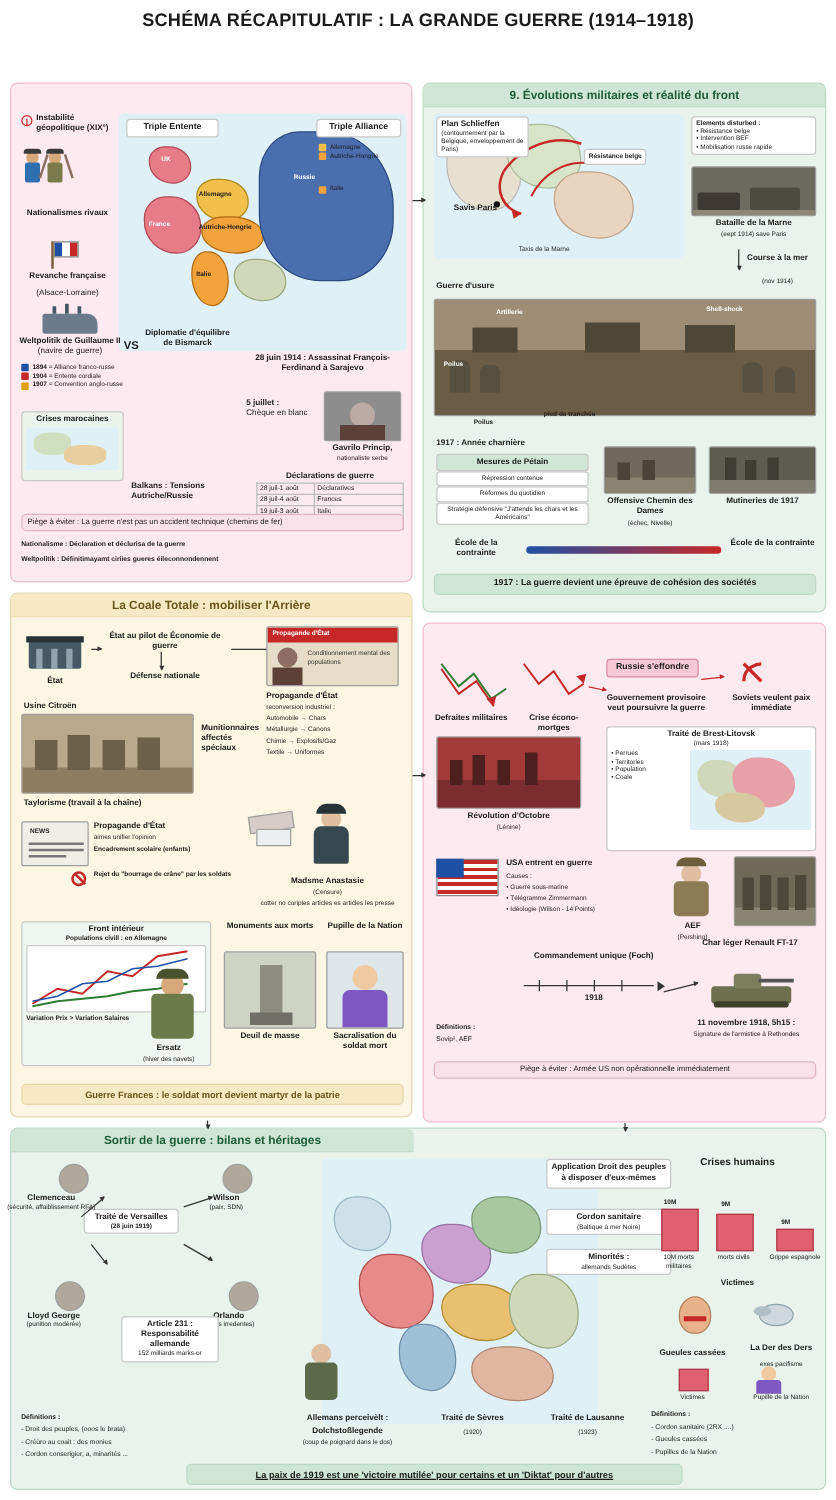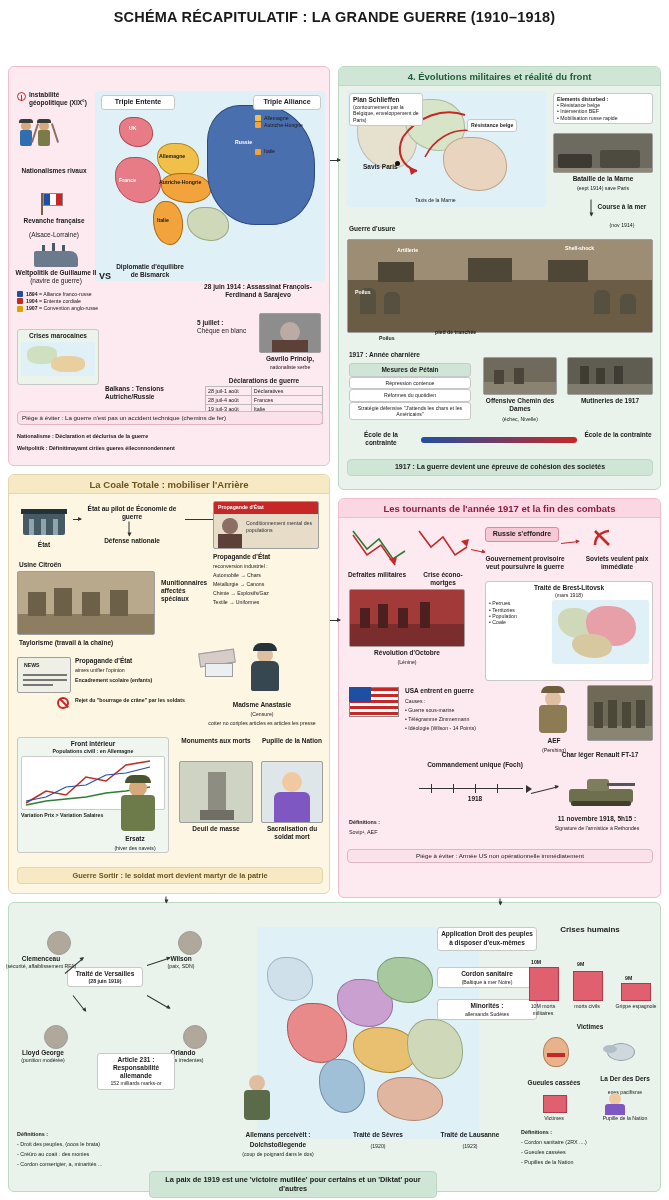--- a/index.html
+++ b/index.html
@@ -85,21 +85,21 @@
   }
   .defs { font-size:5.4px; line-height:1.3; }
   .photo { position:absolute; border-radius:2px; border:1px solid #9e9e9e; overflow:hidden; }
   .person { position:absolute; }
   .circ { border-radius:50%; }
 </style>
 </head>
 <body>
 
 <div class="title">
-  <span>SCHÉMA RÉCAPITULATIF : LA GRANDE GUERRE (1910–1918)</span>
+  <span>SCHÉMA RÉCAPITULATIF : LA GRANDE GUERRE (1914–1918)</span>
 </div>
 
 <div class="panel pink" style="left:8px; top:66px; width:322px; height:400px;">
 
   <div class="at" style="left:8px; top:24px; width:74px;">
     <div style="display:flex; gap:3px;">
       <div style="width:9px;height:9px;border:1.4px solid #c62828;border-radius:50%;position:relative;flex:none;margin-top:1px;">
         <div style="position:absolute;left:3px;top:1.5px;width:1.4px;height:4px;background:#c62828;"></div>
         <div style="position:absolute;left:3px;top:6.3px;width:1.4px;height:1.4px;background:#c62828;"></div>
       </div>
@@ -234,21 +234,21 @@
     </tbody>
       </table>
   </div>
 
   <div class="at piege" style="left:8px; top:344px; width:306px;">Piège à éviter : La guerre n'est pas un accident technique (chemins de fer)</div>
   <div class="at defs b" style="left:8px; top:366px; width:306px;">Nationalisme : Déclaration et déclurisa de la guerre</div>
   <div class="at defs b" style="left:8px; top:378px; width:306px;">Weltpolitik : Définitimayamt ciriies gueres éileconnondennent</div>
 </div>
 
 <div class="panel green" style="left:338px; top:66px; width:323px; height:424px;">
-  <div class="panel-hd greenhd">4. Évolutions militaires et réalité du front</div>
+  <div class="panel-hd greenhd">9. Évolutions militaires et réalité du front</div>
 
   <div class="mapbg" style="left:8px; top:24px; width:200px; height:116px;">
     <div class="blob" style="left:10px;top:14px;width:60px;height:64px;background:#e6e0cf;border:1px solid #bbb;"></div>
     <div class="blob" style="left:58px;top:8px;width:60px;height:52px;background:#d8e4c8;border:1px solid #aabb99;"></div>
     <div class="blob" style="left:96px;top:46px;width:64px;height:54px;background:#e9d4c0;border:1px solid #c0a48a;"></div>
     <svg width="200" height="116" style="position:absolute;left:0;top:0;">
       <path d="M118,24 C96,16 70,26 56,46" stroke="#c62828" stroke-width="2" fill="none"></path>
       <path d="M56,46 C48,62 56,76 70,80" stroke="#c62828" stroke-width="2" fill="none"></path>
       <polygon points="70,80 62,76 64,84" fill="#c62828"></polygon>
       <path d="M126,40 C104,36 86,50 78,66" stroke="#c62828" stroke-width="1.6" fill="none"></path>
@@ -430,25 +430,24 @@
   </div>
   <div class="at lbl b c" style="left:170px; top:350px; width:74px;">Deuil de masse</div>
 
   <div class="at lbl b c" style="left:252px; top:262px; width:62px;">Pupille de la Nation</div>
   <div class="photo" style="left:252px; top:286px; width:62px; height:62px; background:#dfe6ea;">
     <div style="position:absolute;left:20px;top:10px;width:20px;height:20px;border-radius:50%;background:#f0c9a0;"></div>
     <div style="position:absolute;left:12px;top:30px;width:36px;height:30px;background:#7e57c2;border-radius:6px 6px 0 0;"></div>
   </div>
   <div class="at lbl b c" style="left:248px; top:350px; width:70px;">Sacralisation du soldat mort</div>
 
-  <div class="at footerbar" style="left:8px; top:392px; width:306px; background:#f6e9c4; border-color:#e4d7ad; color:#6b541b;">Guerre Sortir : le soldat mort devient martyr de la patrie</div>
+  <div class="at footerbar" style="left:8px; top:392px; width:306px; background:#f6e9c4; border-color:#e4d7ad; color:#6b541b;">Guerre Frances : le soldat mort devient martyr de la patrie</div>
 </div>
 
 <div class="panel pink" style="left:338px; top:498px; width:323px; height:400px;">
-  <div class="panel-hd pinkhd">Les tournants de l'année 1917 et la fin des combats</div>
 
   <div class="at" style="left:10px; top:26px; width:60px; height:44px;">
     <svg width="60" height="44">
       <polyline points="4,6 18,24 30,14 44,34 56,26" fill="none" stroke="#2e7d32" stroke-width="1.6"></polyline>
       <polyline points="4,10 18,30 32,20 46,40" fill="none" stroke="#c62828" stroke-width="1.6"></polyline>
       <polygon points="46,40 40,34 48,32" fill="#c62828"></polygon>
     </svg>
   </div>
   <div class="at" style="left:76px; top:26px; width:58px; height:44px;">
     <svg width="58" height="44">
@@ -550,20 +549,21 @@
   <div class="at tiny c" style="left:200px; top:326px; width:116px;">Signature de l'armistice à Rethondes</div>
   <div class="arrow" style="left:192px; top:294px; width:28px; transform:rotate(-14deg);"></div>
 
   <div class="at defs b" style="left:10px; top:320px;">Définitions :</div>
   <div class="at defs" style="left:10px; top:330px;">Sovip¹, AEF</div>
 
   <div class="at piege" style="left:8px; top:350px; width:306px; text-align:center;">Piège à éviter : Armée US non opérationnelle immédiatement</div>
 </div>
 
 <div class="panel green" style="left:8px; top:902px; width:653px; height:290px;">
+  <div class="panel-hd greenhd" style="width:322px; border-radius:5px 5px 0 0;">Sortir de la guerre : bilans et héritages</div>
 
   <div class="at box b c" style="left:58px; top:64px; width:76px; background:#fff;">
     <div class="lbl b">Traité de Versailles</div>
     <div class="tiny">(28 juin 1919)</div>
   </div>
 
   <div class="at" style="left:20px; top:28px;">
     <div class="circ photo" style="position:relative;width:24px;height:24px;margin:0 auto;background:#b0a89a;"></div>
     <div class="lbl b c" style="width:84px;margin-left:-30px;">Clemenceau</div>
     <div class="tiny c" style="width:96px;margin-left:-36px;">(sécurité, affaiblissement RFA)</div>
@@ -664,19 +664,19 @@
   <div class="at defs b" style="left:512px; top:226px;">Définitions :</div>
   <div class="at defs" style="left:512px; top:236px;">- Cordon sanitaire (2RX ....)</div>
   <div class="at defs" style="left:512px; top:246px;">- Gueules cassées</div>
   <div class="at defs" style="left:512px; top:256px;">- Pupilles de la Nation</div>
 
   <div class="at defs b" style="left:8px; top:228px;">Définitions :</div>
   <div class="at defs" style="left:8px; top:238px;">- Droit des peuples, (ooos le brata)</div>
   <div class="at defs" style="left:8px; top:248px;">- Créüro au coait : des monies</div>
   <div class="at defs" style="left:8px; top:258px;">- Cordon conserigier, a, minarités ...</div>
 
-  <div class="at footerbar" style="left:140px; top:268px; width:288px; font-size:7.4px;">La paix de 1919 est une 'victoire mutilée' pour certains et un 'Diktat' pour d'autres</div>
+  <div class="at footerbar" style="left:140px; top:268px; width:397px; font-size:7.4px;text-decoration:underline;">La paix de 1919 est une 'victoire mutilée' pour certains et un 'Diktat' pour d'autres</div>
 </div>
 
 <div class="arrow" style="left:330px; top:160px; width:10px;"></div>
 <div class="arrow" style="left:330px; top:620px; width:10px;"></div>
 <div class="arrow" style="left:166px; top:896px; width:6px; transform:rotate(90deg);"></div>
 <div class="arrow" style="left:500px; top:898px; width:6px; transform:rotate(90deg);"></div>
 
 </body></html>

